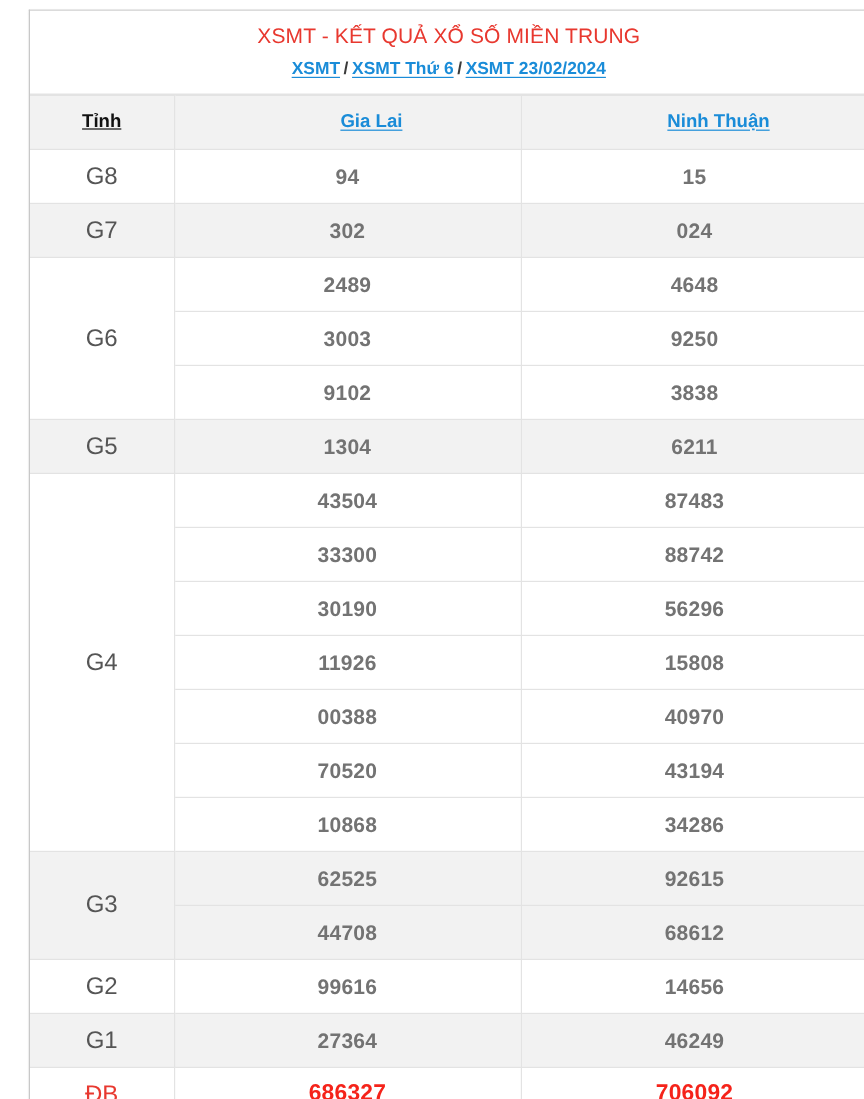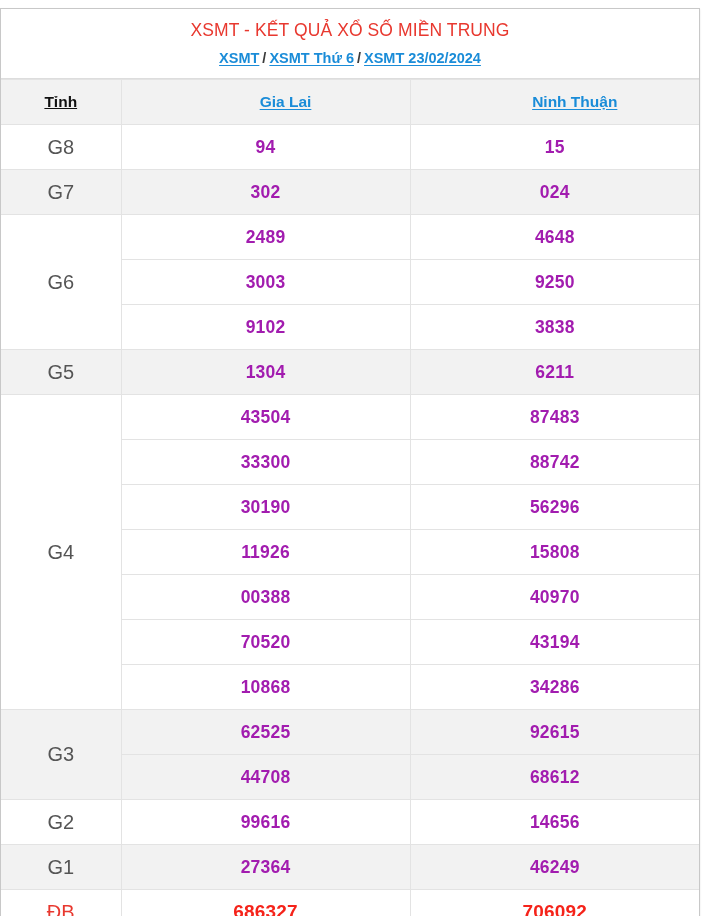--- a/index.html
+++ b/index.html
@@ -12,21 +12,21 @@
     height: 916px;
     overflow: hidden;
     font-family: "Liberation Sans", "DejaVu Sans", sans-serif;
     -webkit-font-smoothing: antialiased;
   }
 
   .page {
     width: 720px;
     height: 797px;
     box-sizing: border-box;
-    padding: 8px 10px 0 0;
+    padding: 8px 10px 0 24px;
     background: #ffffff;
   }
 
   .result-card {
     border: 1px solid #c8c8c8;
     border-bottom: none;
     background: #ffffff;
     box-shadow: 0 1px 2px rgba(0,0,0,0.10);
     box-sizing: border-box;
     width: 700px;
@@ -108,21 +108,21 @@
 
   
   td.lbl {
     color: #555555;
     font-size: 20px;
     font-weight: 400;
   }
 
   
   td.num {
-    color: #a21caf;
+    color: #737373;
     font-size: 17.5px;
     font-weight: 700;
     height: 44px;
     letter-spacing: .2px;
   }
 
   
   tr.shade td { background: #f2f2f2; }
   tr.plain td { background: #ffffff; }
 

